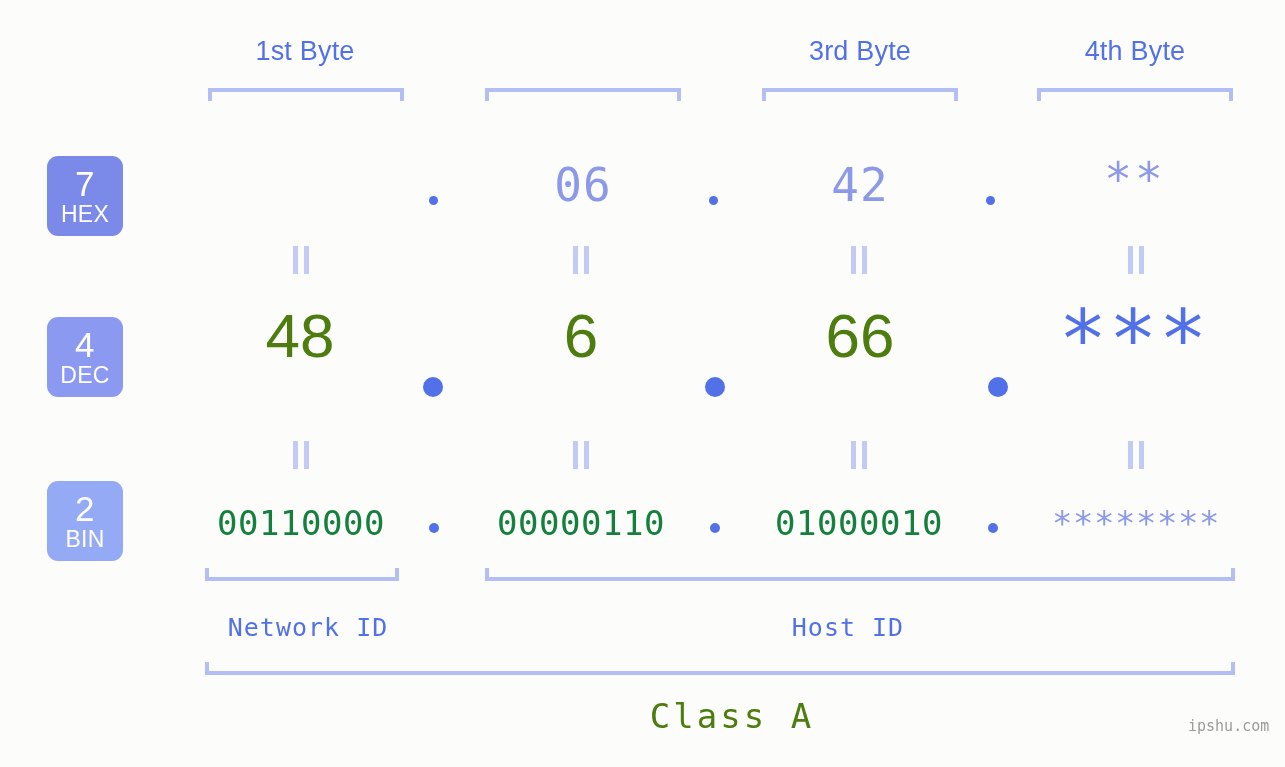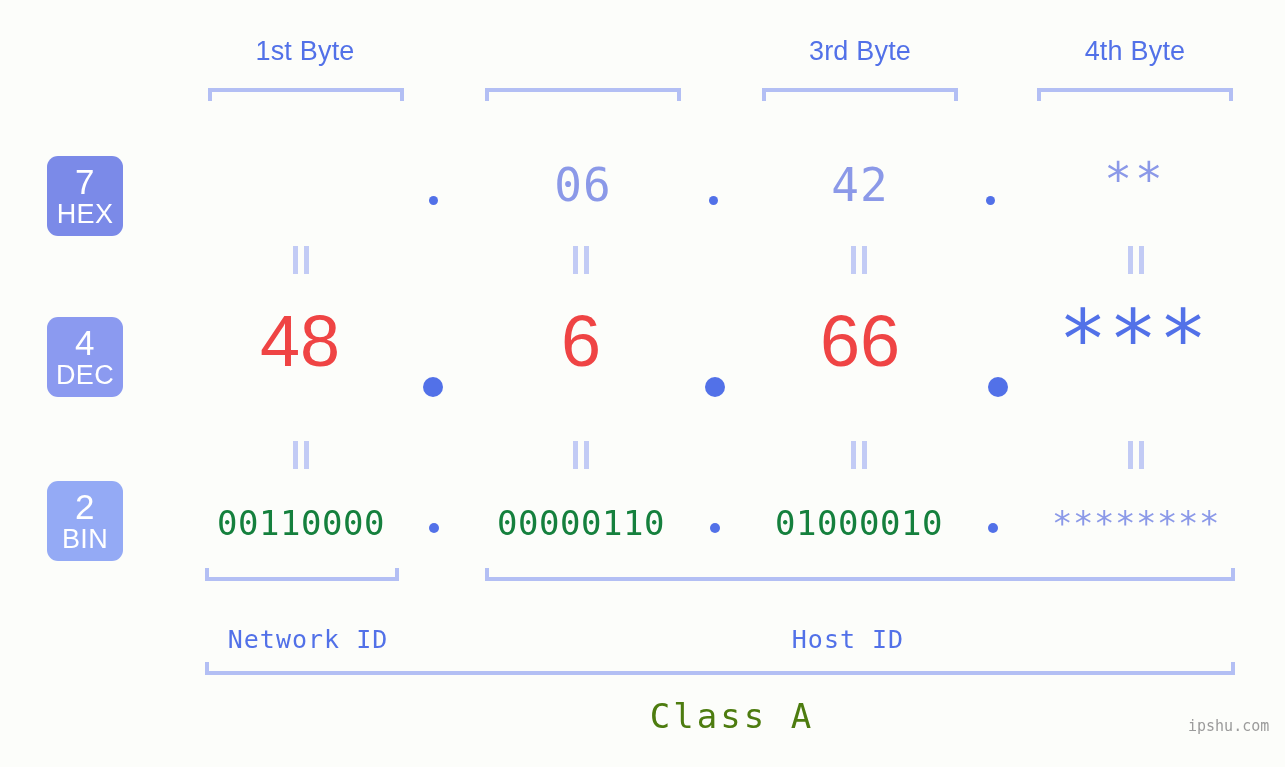--- a/index.html
+++ b/index.html
@@ -61,21 +61,21 @@
     justify-content: center;
     line-height: 1;
     box-sizing: border-box;
   }
   .base-badge .num {
     font-size: 35px;
     font-weight: 400;
     letter-spacing: 0.5px;
   }
   .base-badge .name {
-    font-size: 27px;
+    font-size: 23px;
     font-weight: 400;
     margin-top: 2px;
     letter-spacing: 0.3px;
   }
 
   
   .hex-val {
     font-family: "DejaVu Sans Mono", "Liberation Mono", monospace;
     font-size: 46px;
     color: #8b99e8;
@@ -86,22 +86,22 @@
   .hex-star {
     font-family: "DejaVu Sans Mono", "Liberation Mono", monospace;
     font-size: 46px;
     color: #8b99e8;
     text-align: center;
     white-space: nowrap;
     letter-spacing: 3px;
   }
   .dec-val {
     font-family: "Liberation Sans", sans-serif;
-    font-size: 72px;
-    color: #ef4444;
+    font-size: 62px;
+    color: #4d7c0f;
     text-align: center;
     white-space: nowrap;
     line-height: 1;
     font-weight: 400;
   }
   .dec-star {
     font-family: "DejaVu Sans Mono", "Liberation Mono", monospace;
     font-size: 80px;
     color: #5271e8;
     text-align: center;
@@ -150,21 +150,20 @@
   }
 
   
   .id-label {
     font-family: "DejaVu Sans Mono", "Liberation Mono", monospace;
     font-size: 25px;
     color: #5271e8;
     text-align: center;
     white-space: nowrap;
     letter-spacing: 1px;
-    margin-top: 12px;
   }
   .class-label {
     font-family: "DejaVu Sans Mono", "Liberation Mono", monospace;
     font-size: 34px;
     color: #4d7c0f;
     text-align: center;
     white-space: nowrap;
     letter-spacing: 3px;
   }
   .watermark {

